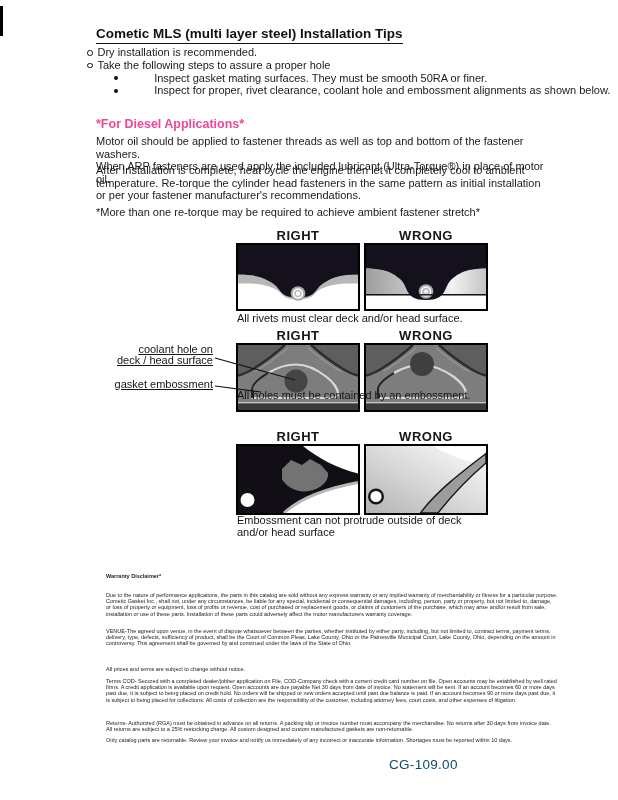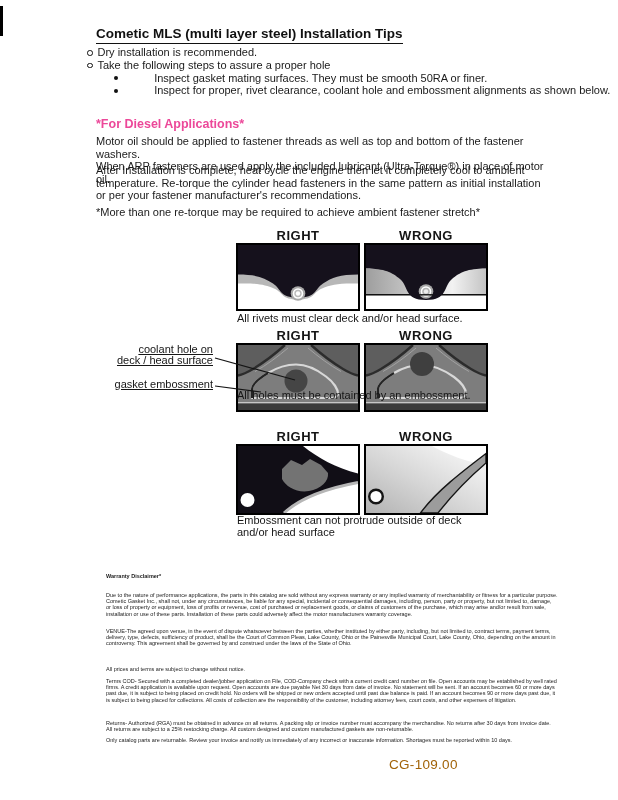--- a/index.html
+++ b/index.html
@@ -29,21 +29,21 @@
   .drow1{top:243px;} .drow2{top:343px;} .drow3{top:444px;}
   .caption{position:absolute;left:237px;margin:0;font-size:11px;line-height:11.5px;white-space:pre-line;color:#161616;}
   .cap1{top:313px;} .cap2{top:390px;} .cap3{top:515px;}
   .anno{position:absolute;font-size:11px;line-height:10.8px;text-align:right;white-space:pre-line;color:#161616;text-decoration:underline;}
   .anno1{left:108px;top:344px;width:105px;}
   .anno2{left:98px;top:379px;width:115px;}
   .pointer-overlay{position:absolute;left:110px;top:343px;pointer-events:none;}
   .legal{position:absolute;left:106px;width:452px;font-size:5.5px;line-height:6.35px;color:#222;}
   .legal-h{top:573px;font-weight:bold;}
   .lp0{top:586px;} .lp1{top:622px;} .lp2{top:660px;} .lp3{top:672px;} .lp4{top:714px;} .lp5{top:731px;}
-  .doccode{position:absolute;left:389px;top:757px;font-size:13.5px;color:#a16207;letter-spacing:.3px;}
+  .doccode{position:absolute;left:389px;top:757px;font-size:13.5px;color:#0c4a6e;letter-spacing:.3px;}
 </style>
 </head>
 <body>
 
 <div class="page">
 
   <div class="edge-tick"></div>
 
   <h1 class="title">Cometic MLS (multi layer steel) Installation Tips</h1>
 

